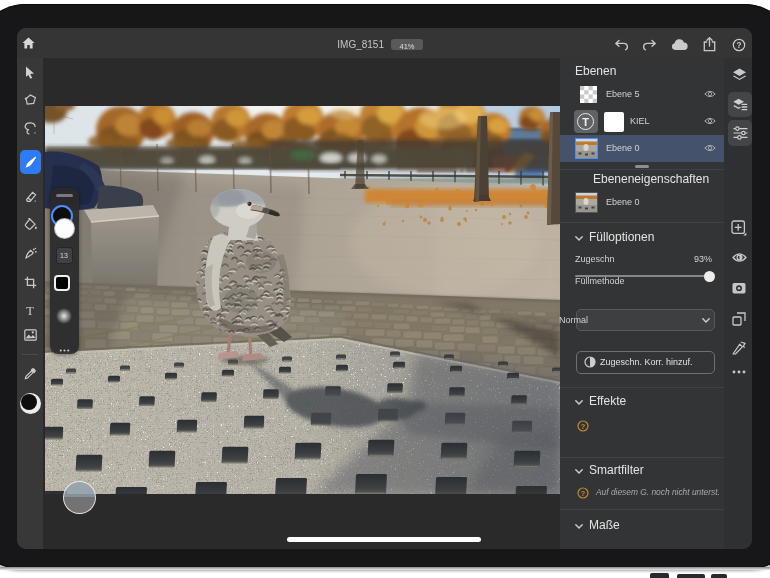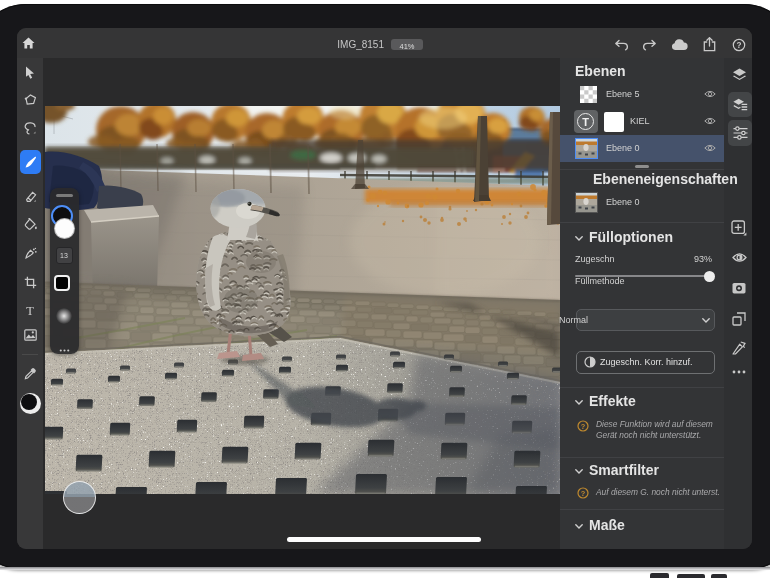--- a/index.html
+++ b/index.html
@@ -6,21 +6,21 @@
 .ipad{position:absolute;left:-26px;top:4px;width:822px;height:565px;border-radius:52px 52px 46px 46px;background:#17171a;box-shadow:0 0 0 1px #0c0c0e inset, 0 2px 3px rgba(0,0,0,.35)}
 .edge{position:absolute;left:0px;top:567px;width:770px;height:3px;background:linear-gradient(180deg,#8a8a8e,#e8e8ea)}
 .key{position:absolute;background:#2a2a2e;border-radius:2px 2px 0 0}
 .screen{position:absolute;left:17px;top:28px;width:735px;height:521px;border-radius:9px;background:#2b2b2c;overflow:hidden}
 .topbar{position:absolute;left:0;top:0;width:735px;height:30px;background:#353536}
 .toolbar{position:absolute;left:0;top:30px;width:26px;height:491px;background:#383839}
 .canvas{position:absolute;left:26px;top:30px;width:517px;height:491px;background:#2a2a2b}
 .panel{position:absolute;left:543px;top:30px;width:164px;height:491px;background:#333436}
 .strip{position:absolute;left:707px;top:30px;width:28px;height:491px;background:#2f3032}
 .t{position:absolute;color:#d2d2d2;font-size:9px;line-height:11px;white-space:nowrap}
-.th{font-weight:bold;color:#e4e4e4;font-size:14px}
+.th{font-weight:normal;color:#e4e4e4;font-size:12px}
 .ti{font-style:italic;color:#a9a9ab;font-size:8.4px;line-height:11px}
 .div{position:absolute;left:543px;width:164px;height:1px;background:#404144}
 .homebar{position:absolute;left:270px;top:509px;width:194px;height:5px;border-radius:2.5px;background:#fdfdfd}
 .flyout{position:absolute;left:33px;top:160px;width:29px;height:166px;border-radius:8px;background:rgba(42,42,44,.93);box-shadow:0 1px 4px rgba(0,0,0,.4)}
 .ib{position:absolute}
 .ib svg{display:block}
 </style></head><body>
 <div class="ipad"></div>
 <div class="edge"></div>
 <div class="key" style="left:650px;top:573px;width:19px;height:5px"></div>
@@ -1432,21 +1432,20 @@
         <path d="M0.8,0.8 L4,4 L7.2,0.8" fill="none" stroke="#cfcfcf" stroke-width="1.4" stroke-linecap="round"></path>
       </svg>
     </div>
 <div class="t th" style="left:572px;top:368px">Effekte</div>
 <div class="ib" style="left:560px;top:392px;">
       <svg width="12" height="12" viewBox="0 0 12 12">
         <circle cx="6" cy="6" r="5" fill="none" stroke="#c08a2e" stroke-width="1.2"></circle>
         <text x="6" y="8.6" font-family="Liberation Sans" font-size="7.4" fill="#c08a2e" text-anchor="middle" font-weight="bold">?</text>
       </svg>
     </div>
-<div class="ti abs" style="left:579px;top:391px">Diese Funktion wird auf diesem<br>Gerät noch nicht unterstützt.</div>
 <div class="div" style="top:429px"></div>
 <div class="ib" style="left:558px;top:441px;">
       <svg width="8" height="5" viewBox="0 0 8 5">
         <path d="M0.8,0.8 L4,4 L7.2,0.8" fill="none" stroke="#cfcfcf" stroke-width="1.4" stroke-linecap="round"></path>
       </svg>
     </div>
 <div class="t th" style="left:572px;top:437px">Smartfilter</div>
 <div class="ib" style="left:560px;top:459px;">
       <svg width="12" height="12" viewBox="0 0 12 12">
         <circle cx="6" cy="6" r="5" fill="none" stroke="#c08a2e" stroke-width="1.2"></circle>

